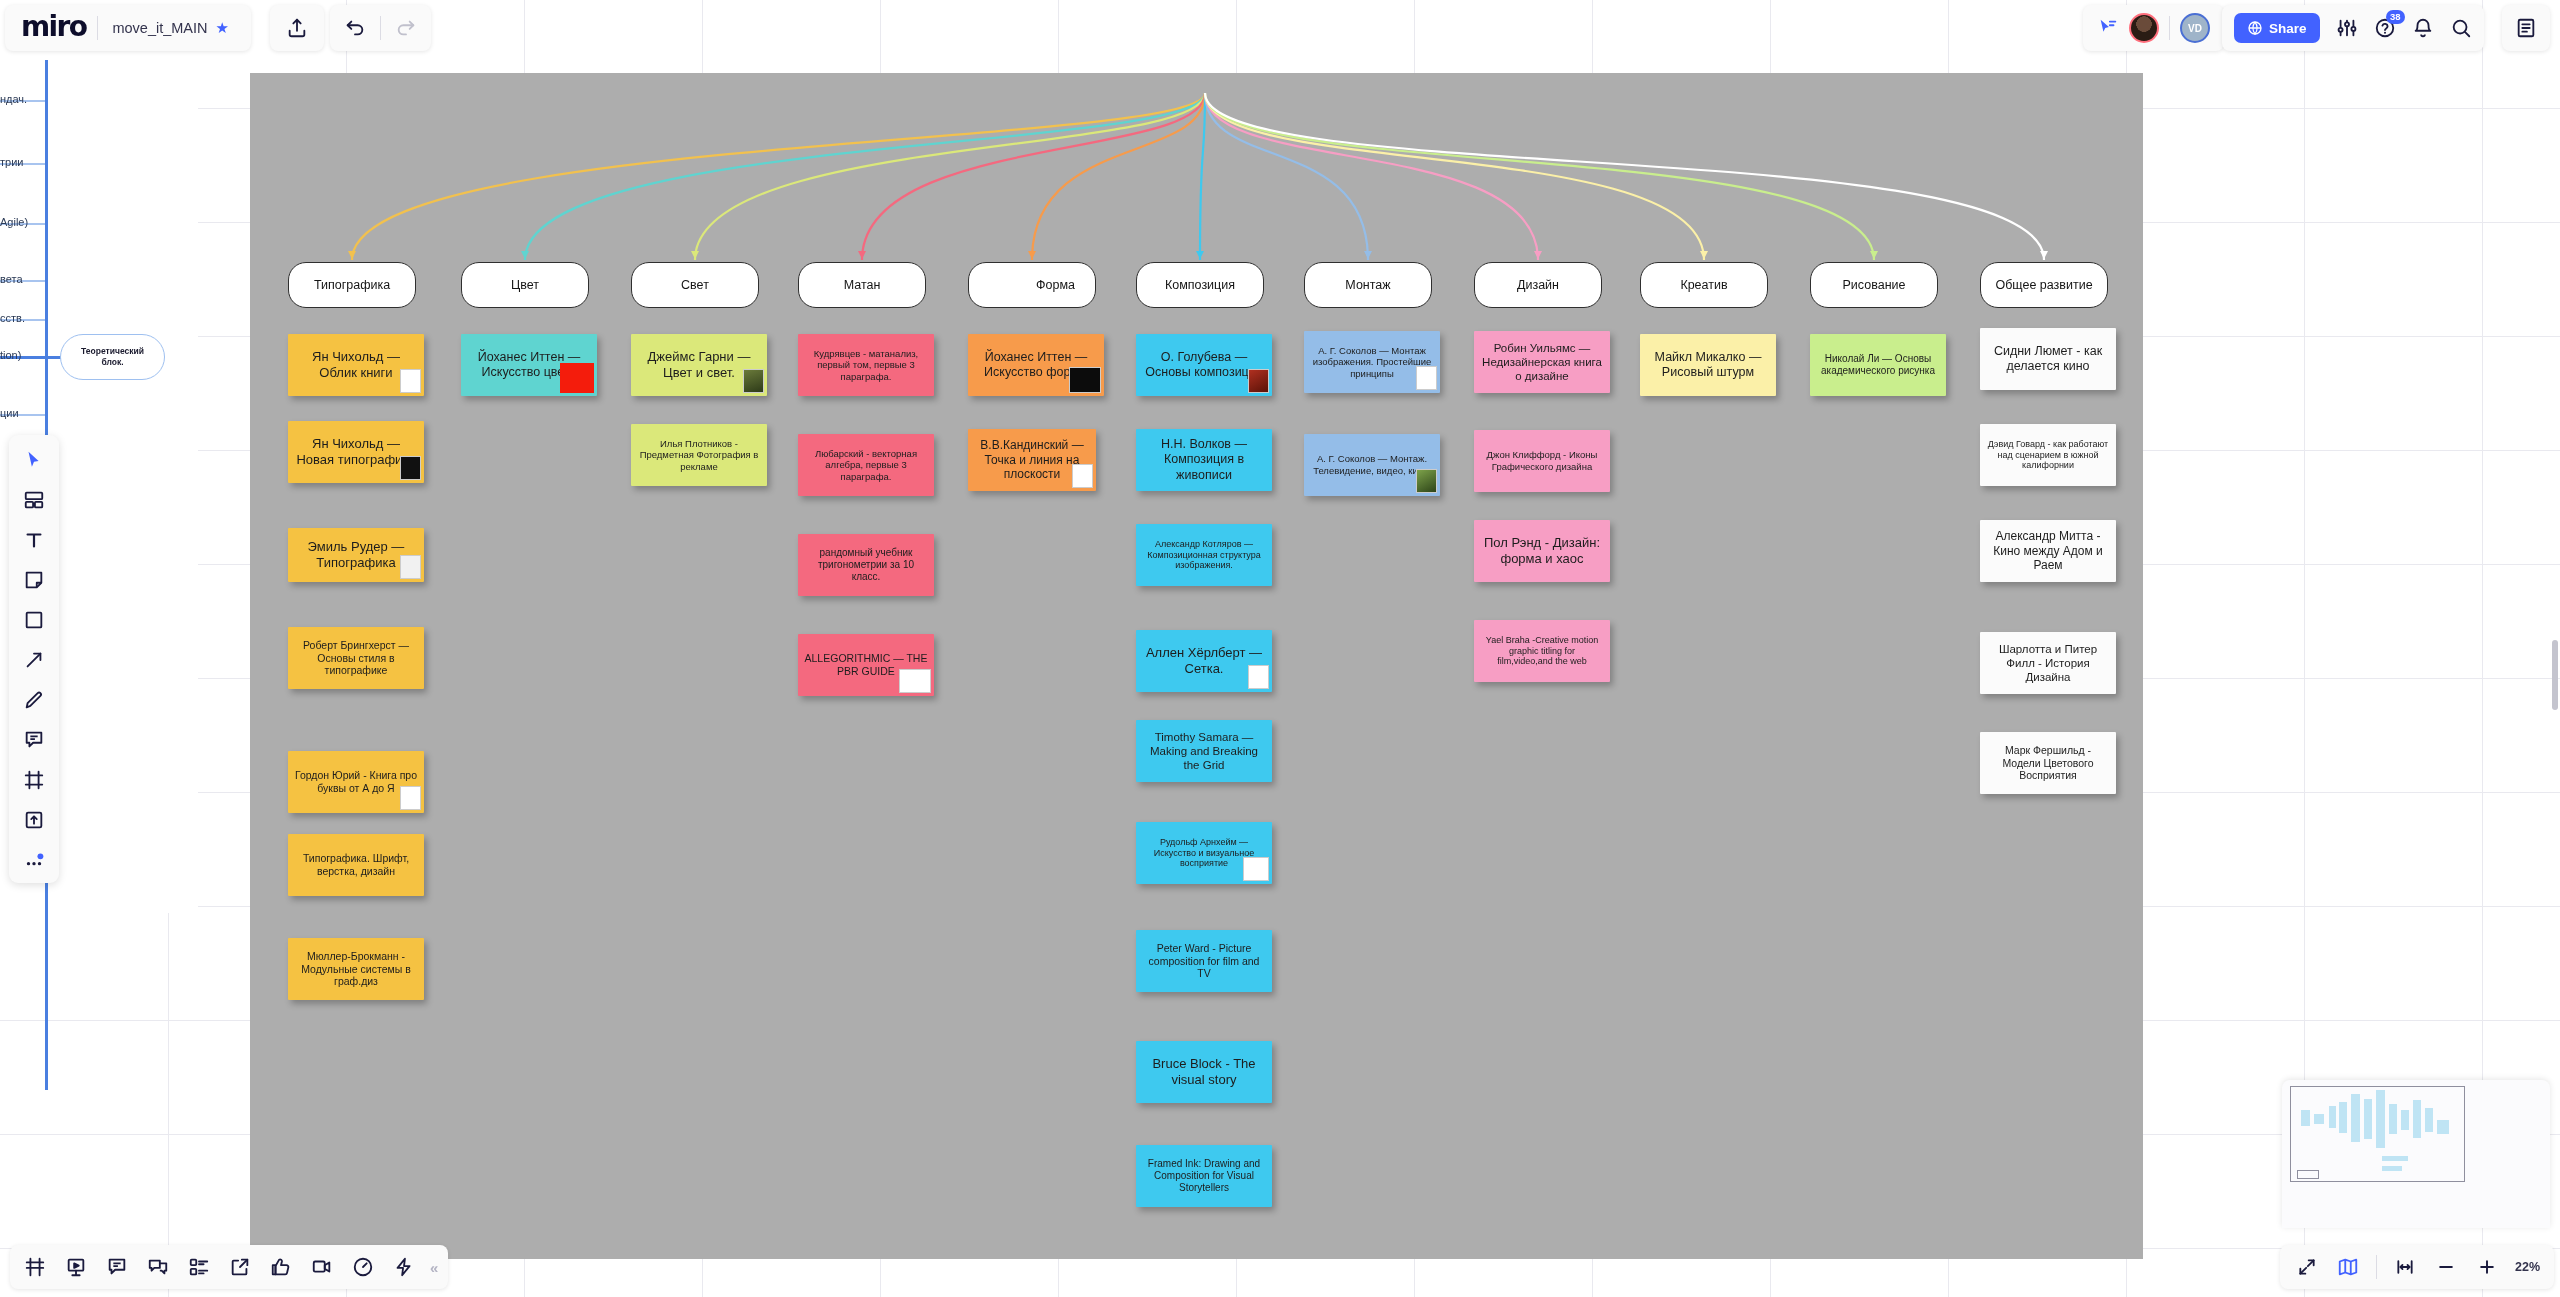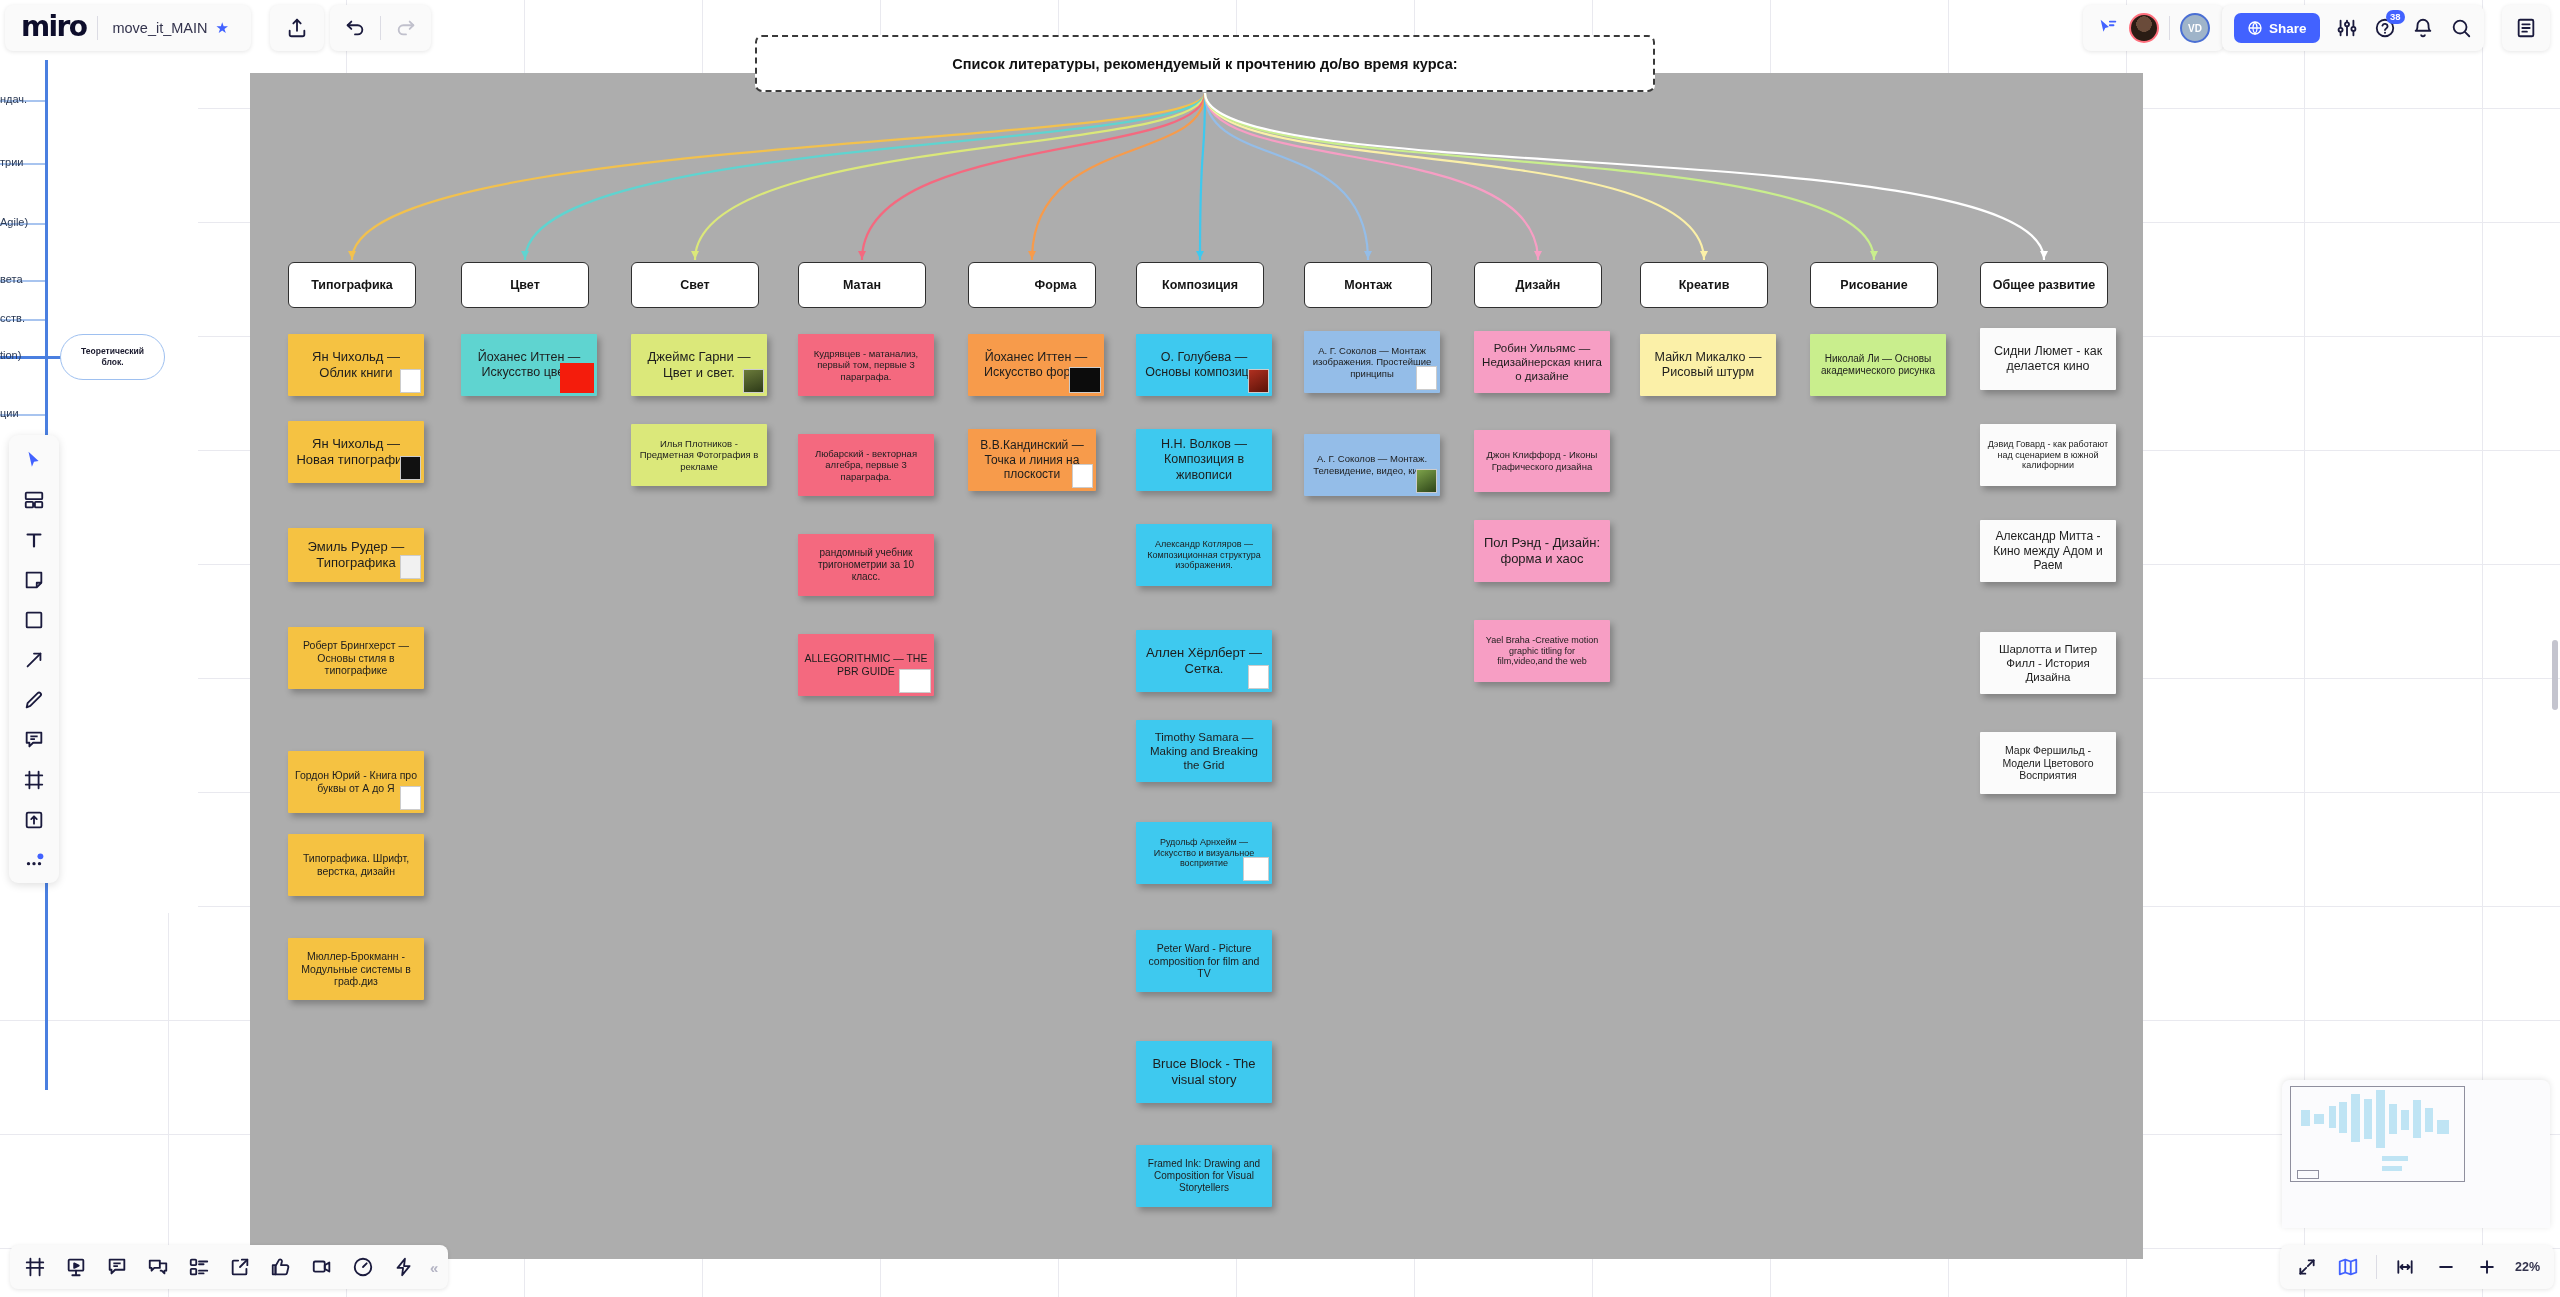--- a/index.html
+++ b/index.html
@@ -130,23 +130,23 @@
 
   
   #title-card {
     position: absolute; left: 755px; top: 35px; width: 900px; height: 57px;
     background: #ffffff; border: 2.2px dashed #3a3a3a; border-radius: 7px;
     display: flex; align-items: center; justify-content: center;
     font-size: 14.5px; font-weight: 700; color: #111; text-align: center;
   }
   .cat-header {
     position: absolute; width: 128px; height: 46px;
-    background: #fff; border: 1.6px solid #2f2f2f; border-radius: 6px;
+    background: #fff; border: 1.6px solid #2f2f2f; border-radius: 18px;
     display: flex; align-items: center; justify-content: center;
-    font-size: 12.5px; font-weight: 700; color: #151515; text-align: center;
+    font-size: 12.5px; font-weight: 400; color: #151515; text-align: center;
   }
   .note {
     position: absolute; border-radius: 1px;
     box-shadow: 3px 4px 6px rgba(0,0,0,.26);
     display: flex; align-items: center; justify-content: center; text-align: center;
     color: #1d1d1d; line-height: 1.22; padding: 4px 6px; overflow: hidden;
     font-family: "Liberation Sans", sans-serif;
   }
   .thumb {
     position: absolute; right: 3px; bottom: 3px; width: 21px; height: 24px;
@@ -208,21 +208,20 @@
           <path d="M1534,251 L1538,259 L1542,251 Z" fill="#f79ec4" stroke="none"></path>
           <path d="M1205,93 C1205,180 1704,133 1704,260" stroke="#fbf0a8" stroke-width="2.2" fill="none"></path>
           <path d="M1700,251 L1704,259 L1708,251 Z" fill="#fbf0a8" stroke="none"></path>
           <path d="M1205,93 C1205,184 1874,133 1874,260" stroke="#c9ee8d" stroke-width="2.2" fill="none"></path>
           <path d="M1870,251 L1874,259 L1878,251 Z" fill="#c9ee8d" stroke="none"></path>
           <path d="M1205,93 C1205,188 2044,133 2044,260" stroke="#ffffff" stroke-width="2.2" fill="none"></path>
           <path d="M2040,251 L2044,259 L2048,251 Z" fill="#ffffff" stroke="none"></path>
         </g>
     </svg>
 
-    <div id="title-card">Список литературы, рекомендуемый к прочтению до/во время курса:</div>
 
     <div id="columns">
         <div class="cat-header" style="left: 288px; top: 262px;">
           <span>Типографика</span>
         </div>
         <div class="note" style="left: 288px; top: 334px; width: 136px; height: 62px; background: rgb(245, 194, 66); font-size: 13px;">
           <span>Ян Чихольд — Облик книги</span>
           <div class="thumb" style="background:#fff;"></div>
         </div>
         <div class="note" style="left: 288px; top: 421px; width: 136px; height: 62px; background: rgb(245, 194, 66); font-size: 13px;">

